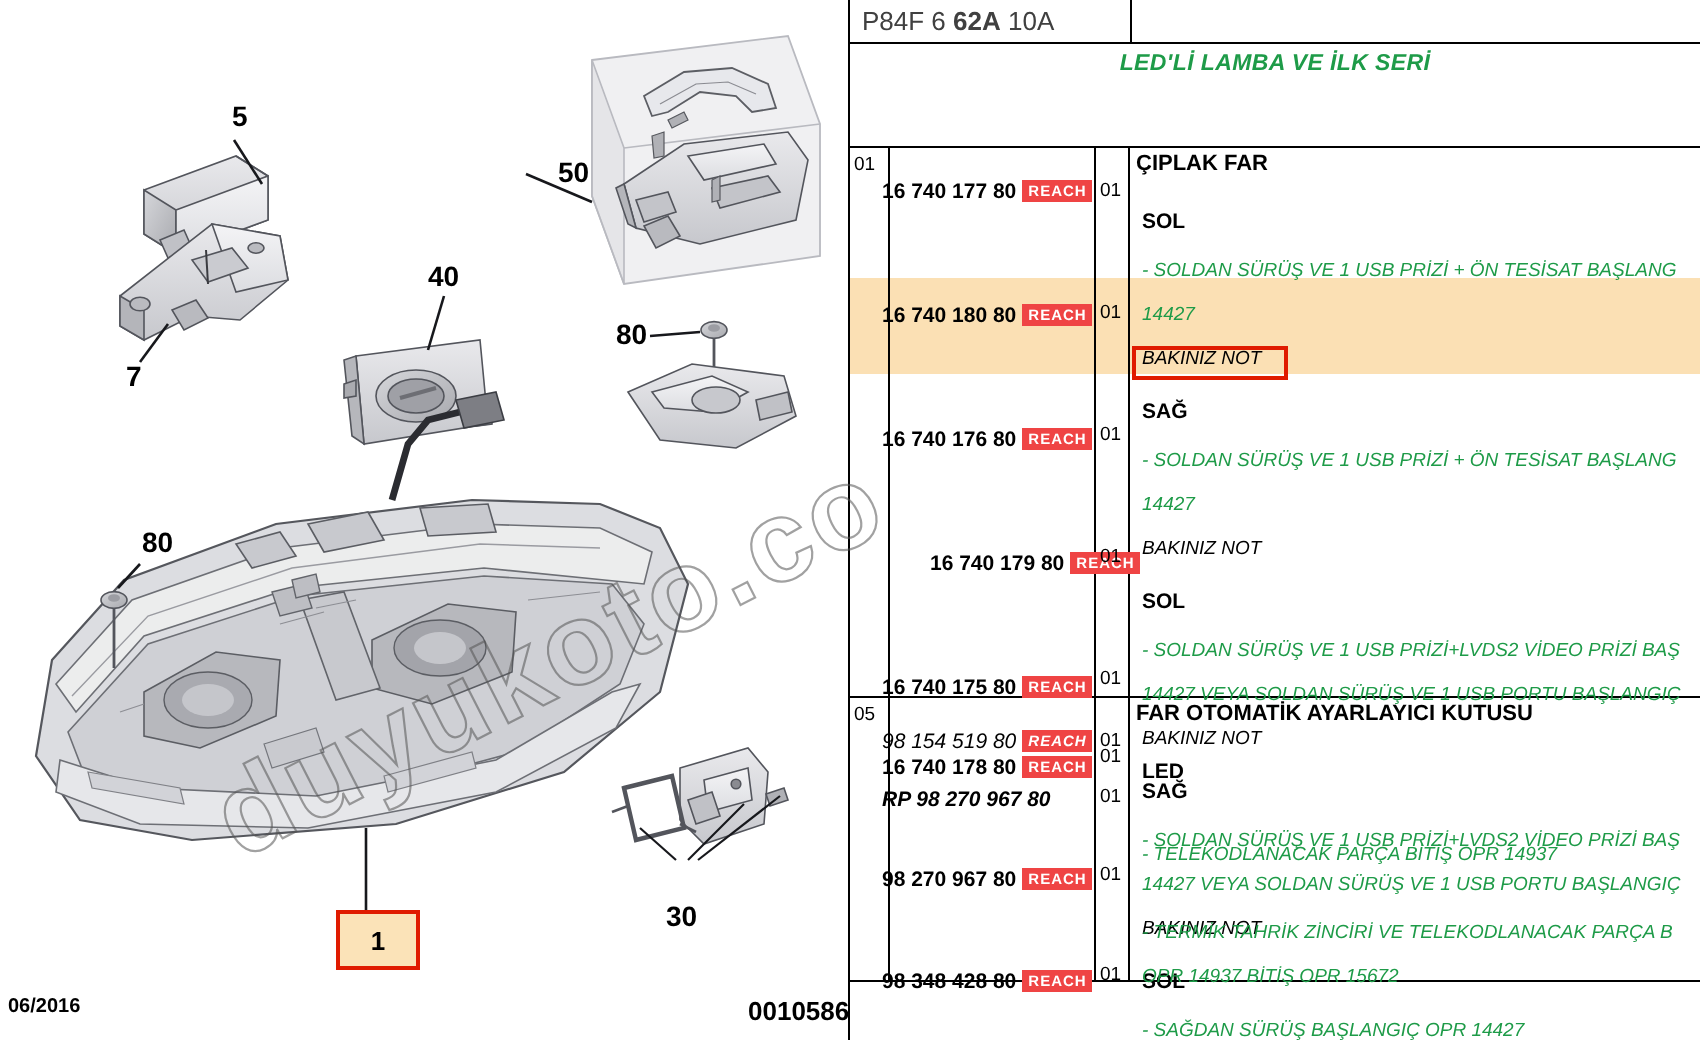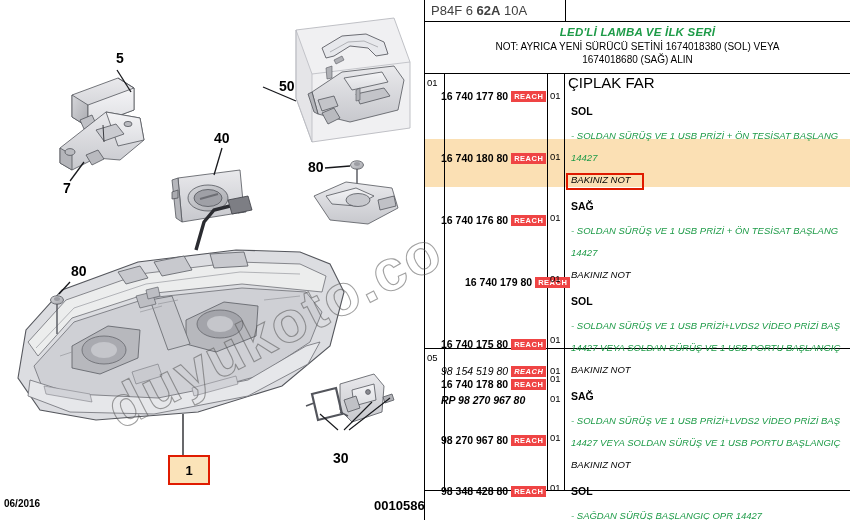--- a/index.html
+++ b/index.html
@@ -82,21 +82,21 @@
   .col-qty{
     position:absolute;left:123px;top:0;width:17px;height:100%;
     box-sizing:border-box;border-right:1.2px solid #000;
   }
   .col-desc{
     position:absolute;left:140px;top:0;right:0;height:100%;
     box-sizing:border-box;padding-left:3px;
   }
 
   .grp-title{
-    font-size:15px;font-weight:normal;color:#000;line-height:13px;
+    font-size:11px;font-weight:bold;color:#000;line-height:13px;
     padding-top:2px;white-space:nowrap;
   }
 
   
   .pnum{
     position:absolute;right:4px;font-size:10.5px;font-weight:bold;color:#000;
     white-space:nowrap;
   }
   .pnum .reach{
     display:inline-block;background:#ef4444;color:#fff;font-size:7.5px;font-weight:bold;
@@ -319,24 +319,20 @@
 
   <div id="table-panel">
 
     <div id="ref-row">
       <div id="ref-code"><span>P84F 6 </span><b>62A</b><span> 10A</span></div>
       <div id="ref-divider"></div>
     </div>
 
     <div id="note-row">
       <div id="note-title">LED'Lİ LAMBA VE İLK SERİ</div>
-      <div id="note-body">
-        <div>NOT: AYRICA YENİ SÜRÜCÜ SETİNİ 1674018380 (SOL) VEYA</div>
-        <div>1674018680 (SAĞ) ALIN</div>
-      </div>
     </div>
 
     <div id="tbody">
         <div class="grp" style="height: 274px;">
           <div class="hl-band" style="top: 65px; height: 48px;"></div>
           <div class="col-idx">
             <span class="idx-txt">01</span>
           </div>
           <div class="col-part">
             <div class="pnum layer" style="top: 16px;">16 740 177 80<span class="reach">REACH</span></div>
@@ -386,20 +382,27 @@
             <div class="pnum layer bital" style="top: 33px;">RP 98 270 967 80</div>
             <div class="pnum layer" style="top: 61px;">98 270 967 80<span class="reach">REACH</span></div>
             <div class="pnum layer" style="top: 100px;">98 348 428 80<span class="reach">REACH</span></div>
           </div>
           <div class="col-qty">
             <div class="qty layer" style="top: 16px;">01</div>
             <div class="qty layer" style="top: 33px;">01</div>
             <div class="qty layer" style="top: 61px;">01</div>
             <div class="qty layer" style="top: 100px;">01</div>
           </div>
+          <div class="col-desc">
+            <div class="grp-title">FAR OTOMATİK AYARLAYICI KUTUSU</div>
+            <div class="side layer" style="top: 16px;">LED</div>
+            <div class="dline layer" style="top: 46px;">- TELEKODLANACAK PARÇA BİTİŞ OPR 14937</div>
+            <div class="dline layer" style="top: 74px;">- TERMİK TAHRİK ZİNCİRİ VE TELEKODLANACAK PARÇA B</div>
+            <div class="dline layer" style="top: 85px;">OPR 14937 BİTİŞ OPR 15672</div>
+          </div>
         </div>
       </div>
   </div>
 
   <svg id="watermark">
     <text x="120" y="430" transform="rotate(-27 120 430)">duyukoto.co</text>
   </svg>
 
 </div>
 

